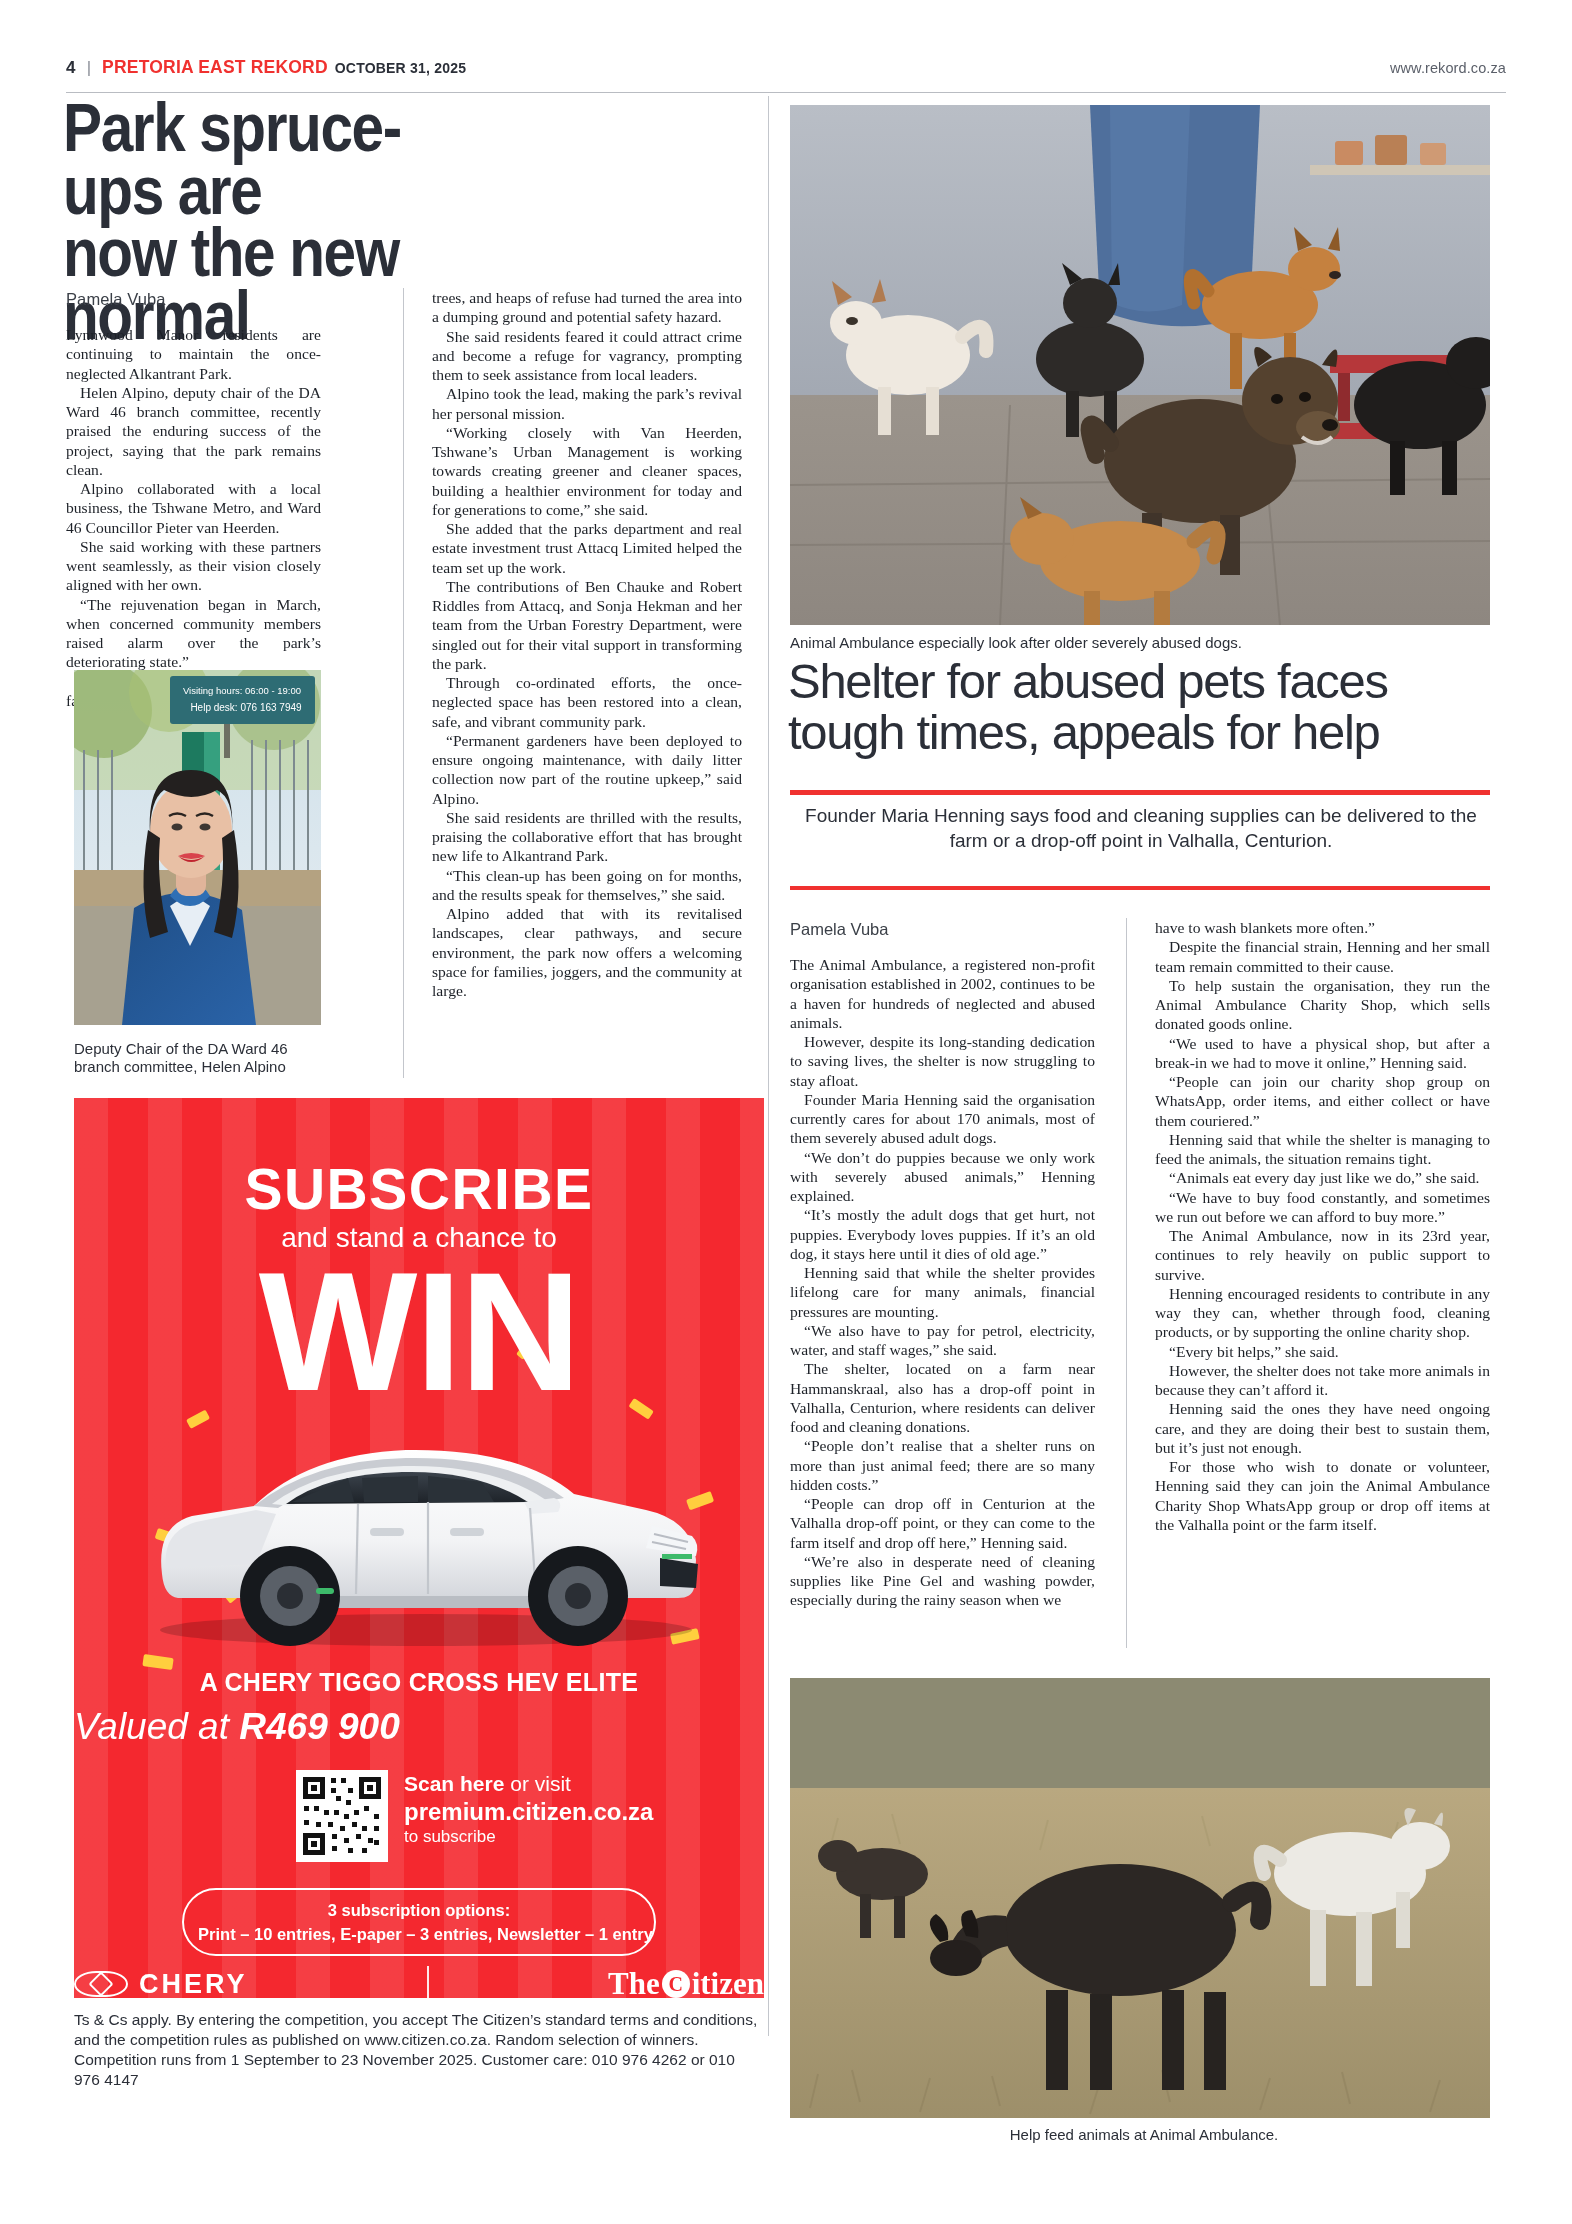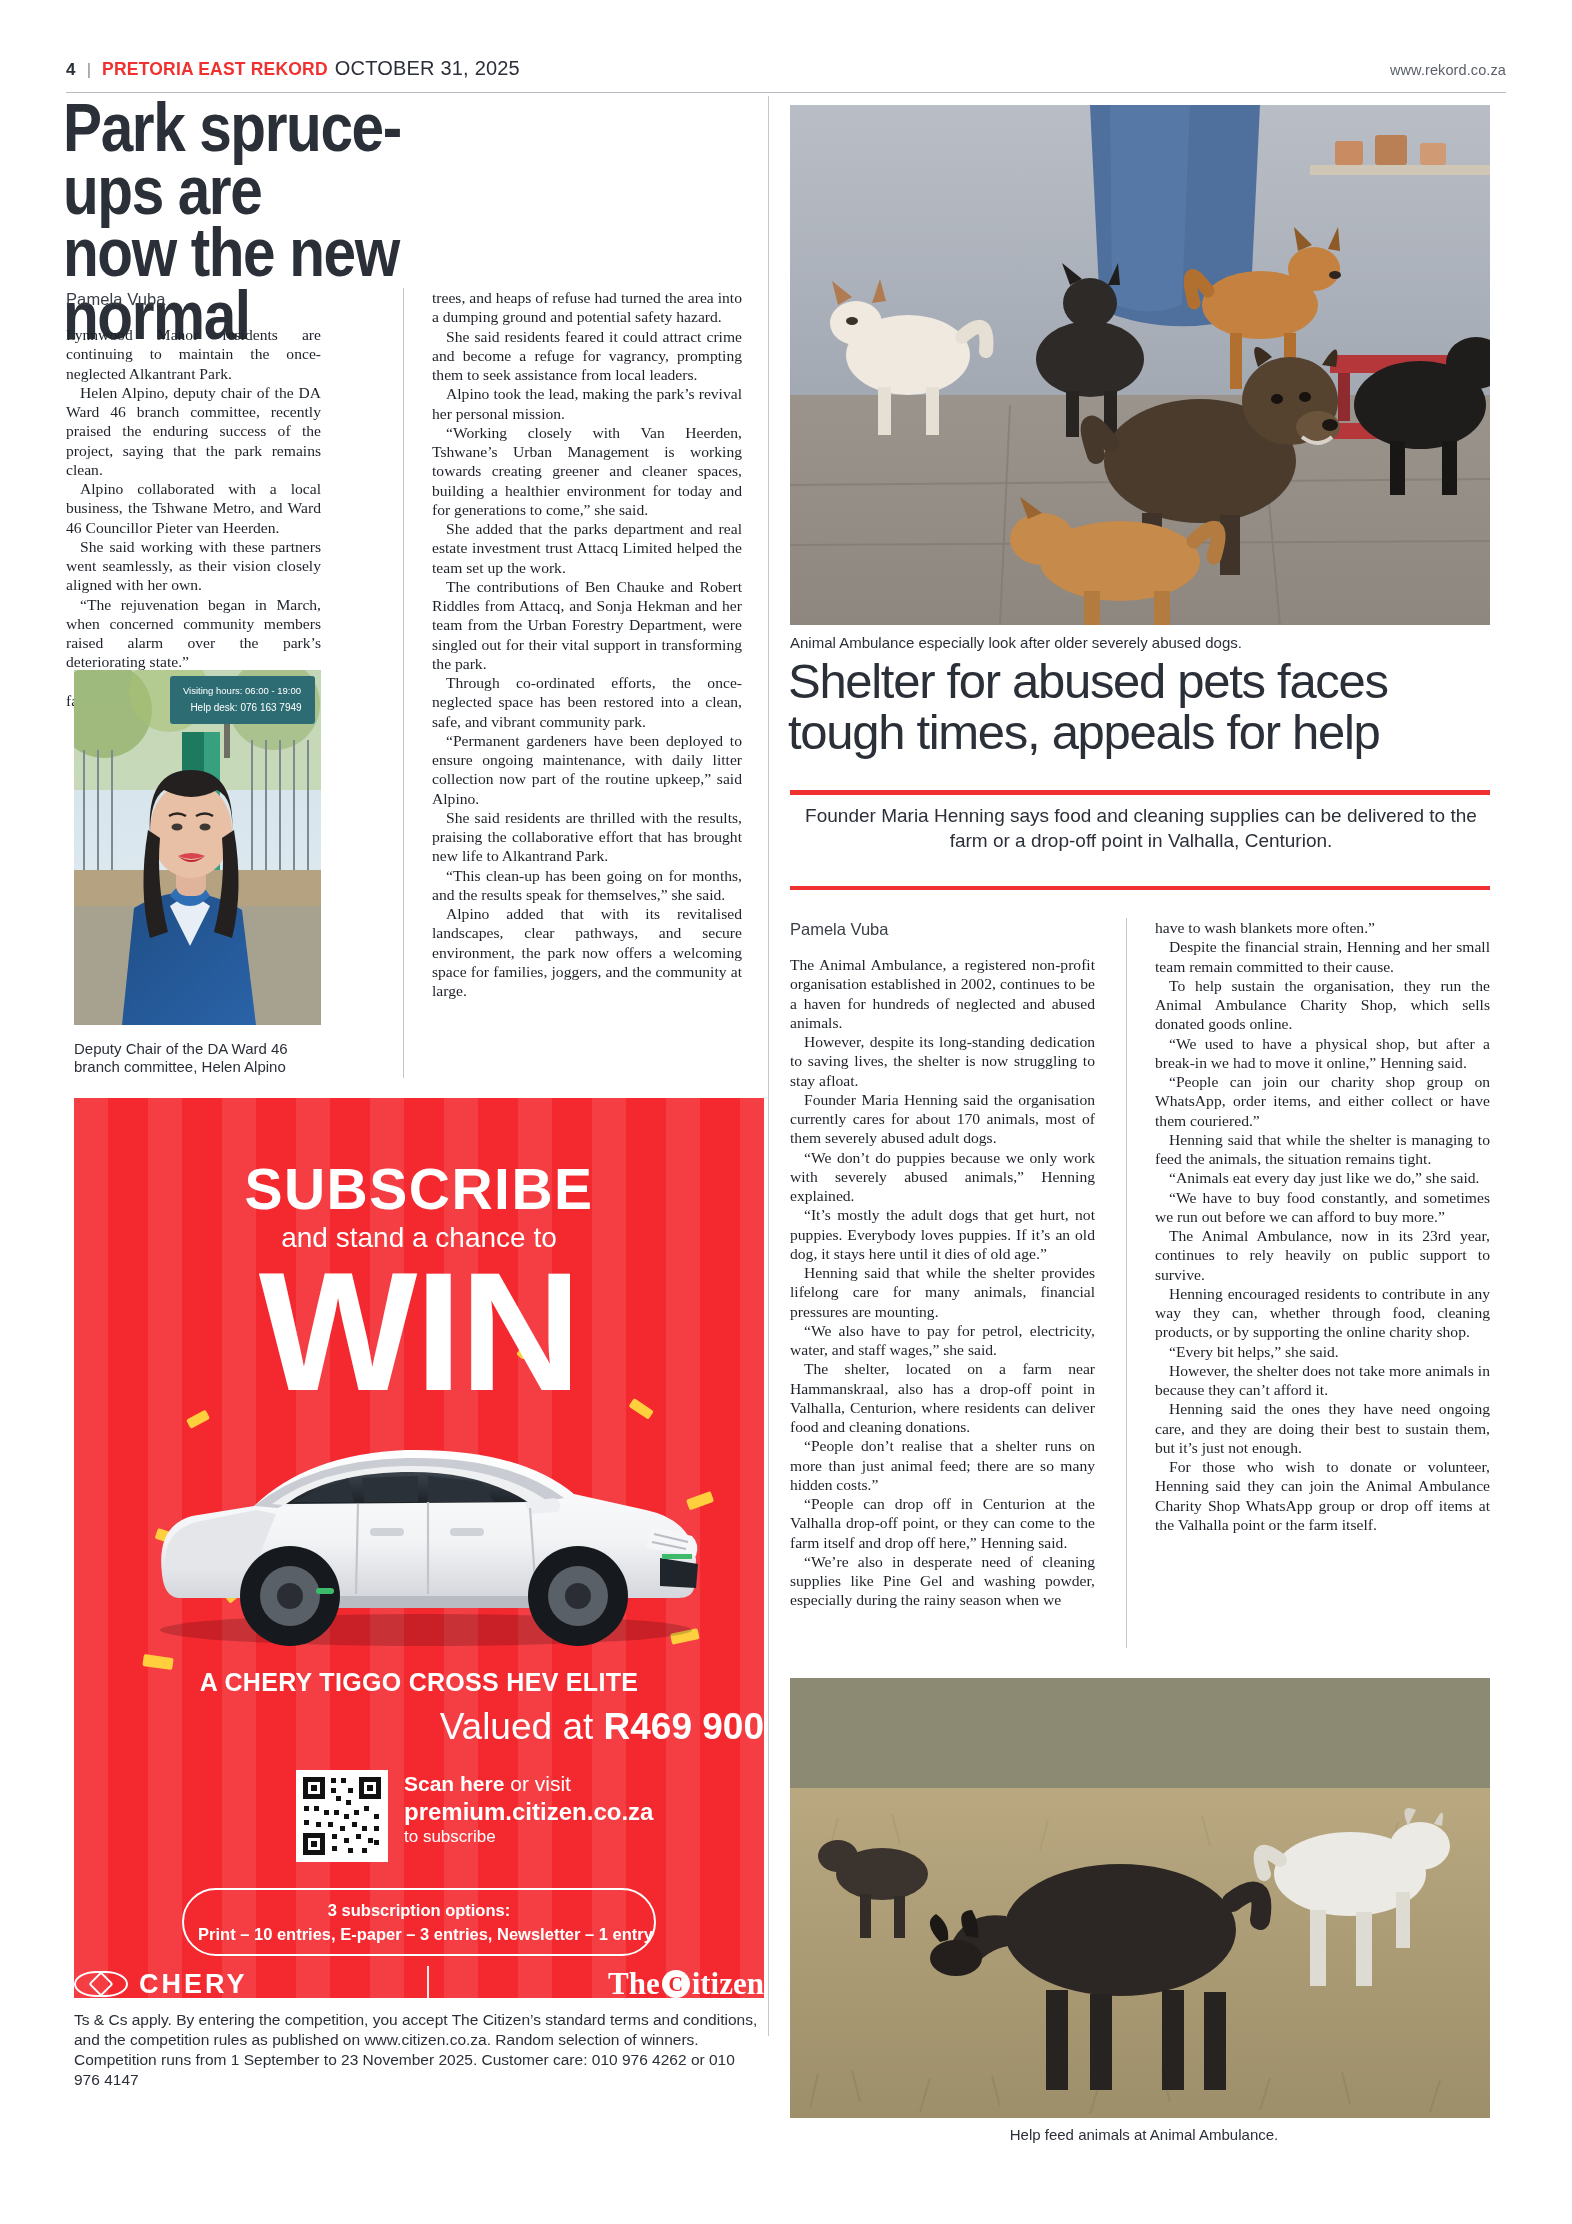--- a/index.html
+++ b/index.html
@@ -17,21 +17,21 @@
 
   
   .masthead {
     position: absolute; left: 66px; top: 57px; width: 1440px; height: 24px;
     display: flex; align-items: baseline;
     font-family: "Liberation Sans", sans-serif;
   }
   .mh-page { font-size: 17px; font-weight: 700; color: #2b2f38; letter-spacing: .2px; }
   .mh-sep  { font-size: 17px; font-weight: 400; color: #8b8f98; margin: 0 11px; }
   .mh-pub  { font-size: 17.5px; font-weight: 700; color: #f0312f; letter-spacing: .2px; }
-  .mh-date { font-size: 20px; font-weight: 400; color: #2b2f38; letter-spacing: .2px; margin-left: 7px; }
+  .mh-date { font-size: 14px; font-weight: 700; color: #2b2f38; letter-spacing: .2px; margin-left: 7px; }
   .mh-url  { margin-left: auto; font-size: 14.5px; font-weight: 400; color: #5a5f69; letter-spacing: .1px; }
 
   .rule-top {
     position: absolute; left: 66px; top: 92px; width: 1440px; height: 1px; background: #b9bcc2;
   }
 
   
   .vrule { position: absolute; width: 1px; background: #c3c6cc; }
 
   
@@ -143,23 +143,23 @@
     font-family: "Liberation Sans", sans-serif; font-weight: 700;
     font-size: 168px; line-height: 1; letter-spacing: -2px; color: #fff;
   }
   .ad-car { position: absolute; left: 52px; top: 300px; width: 590px; height: 250px; }
   .ad-model {
     position: absolute; left: 0; top: 570px; width: 690px; text-align: center;
     font-family: "Liberation Sans", sans-serif; font-weight: 700;
     font-size: 25px; letter-spacing: .3px; color: #fff;
   }
   .ad-valued {
-    position: absolute; left: 0; top: 608px; width: 690px; text-align: right;
+    position: absolute; left: 0; top: 608px; width: 690px; text-align: left;
     font-family: "Liberation Sans", sans-serif; font-weight: 400;
-    font-size: 37px; color: #fff;
+    font-size: 37px; color: #fff; font-style: italic;
   }
   .ad-valued b { font-weight: 700; }
   .ad-qr {
     position: absolute; left: 222px; top: 672px; width: 92px; height: 92px; background: #fff;
   }
   .ad-scan {
     position: absolute; left: 330px; top: 674px; width: 300px;
     font-family: "Liberation Sans", sans-serif; color: #fff;
   }
   .ad-scan .l1 { font-size: 21px; }

